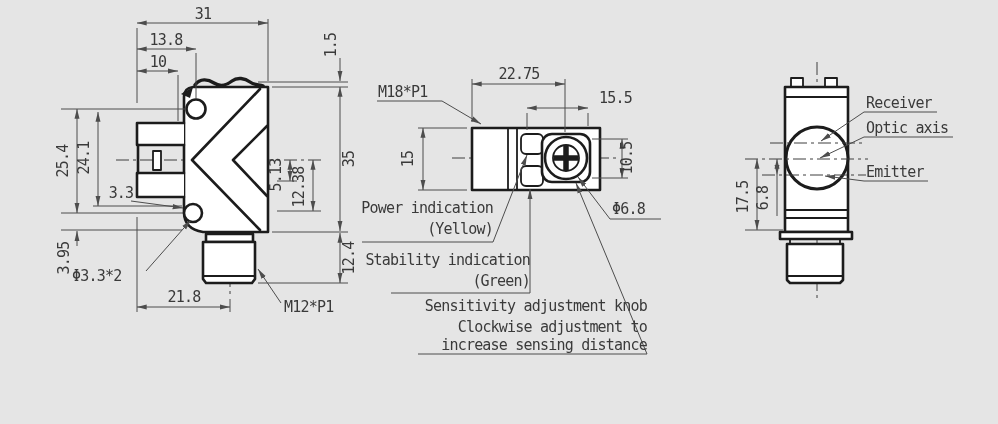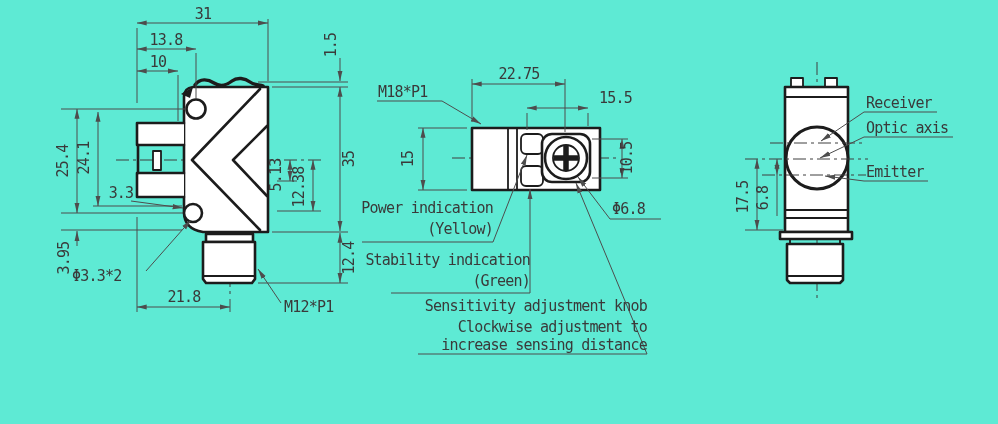--- a/index.html
+++ b/index.html
@@ -1,17 +1,17 @@
 <!DOCTYPE html>
 <html><head>
 <meta charset="utf-8">
 <style>
   html,body { margin:0; padding:0; background:#ffffff; }
   #stage {
-    position:relative; width:998px; height:424px; background:#5eead4;
+    position:relative; width:998px; height:424px; background:#e5e5e5;
     font-family:"DejaVu Sans Mono","Liberation Mono",monospace;
     overflow:hidden;
   }
   svg { display:block; }
   .thick  { stroke:#1c1c1c; stroke-width:2.6; fill:none; stroke-linejoin:round; stroke-linecap:round; }
   .thick3 { stroke:#1c1c1c; stroke-width:3;   fill:none; stroke-linejoin:round; }
   .med    { stroke:#1c1c1c; stroke-width:1.8; fill:none; stroke-linejoin:round; }
   .thin   { stroke:#4d4d4d; stroke-width:1;   fill:none; }
   .cl     { stroke:#3f3f3f; stroke-width:1;   fill:none; stroke-dasharray:13 4 3 4; }
   .wfill  { fill:#ffffff; }

